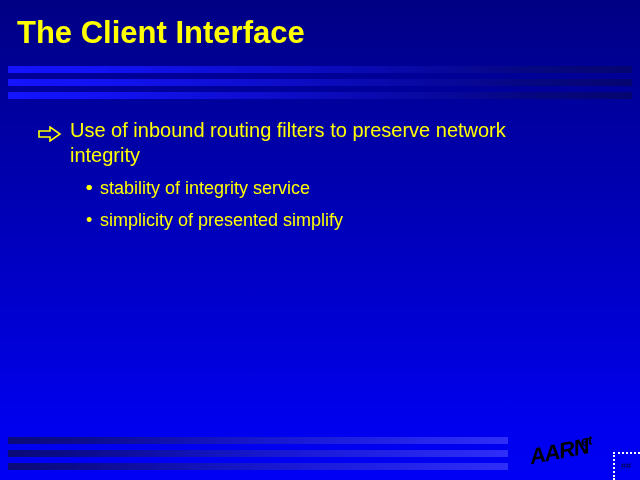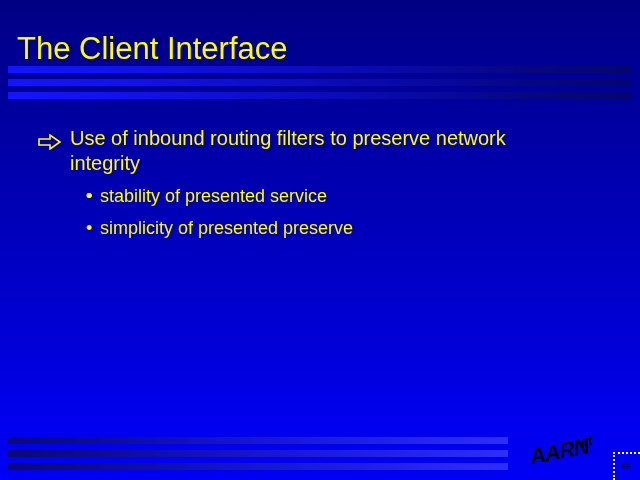--- a/index.html
+++ b/index.html
@@ -19,24 +19,23 @@
 
   
   #title {
     position: absolute;
     left: 17px;
     top: 15px;
     width: 600px;
     color: #ffff00;
     font-size: 31px;
     line-height: 36px;
-    font-weight: normal;
+    font-weight: bold;
     letter-spacing: 0px;
     white-space: nowrap;
-    margin-top: 16px;
   }
 
   
   .bar-group-top {
     position: absolute;
     left: 8px;
     top: 66px;
     width: 624px;
   }
   .bar-group-bottom {
@@ -61,21 +60,20 @@
         #1414c0 42%, #1919d4 56%, #1f1fe2 70%,
         #2727ee 86%, #2e2ef8 100%);
   }
 
   
   #body-content {
     position: absolute;
     left: 0;
     top: 118px;
     width: 600px;
-    margin-top: 8px;
   }
   .lvl1 {
     position: relative;
     padding-left: 70px;
     padding-right: 44px;
     color: #ffff00;
     font-size: 20px;
     line-height: 25px;
     margin-bottom: 2px;
   }
@@ -166,26 +164,26 @@
       <span class="dot-bullet">•</span>
     </div>
 
     <div class="lvl2">
       <span class="dot-bullet">•</span>
     </div>
 
 
     <div class="lvl2">
       <span class="dot-bullet">•</span>
-      <span>stability of presented service</span>
-    </div>
-
-    <div class="lvl2">
-      <span class="dot-bullet">•</span>
-      <span>simplicity of presented preserve</span>
+      <span>stability of integrity service</span>
+    </div>
+
+    <div class="lvl2">
+      <span class="dot-bullet">•</span>
+      <span>simplicity of presented simplify</span>
     </div>
 
   </div>
 
   <div class="bar-group-bottom">
     <div class="bar"></div>
     <div class="bar"></div>
     <div class="bar"></div>
   </div>
 

